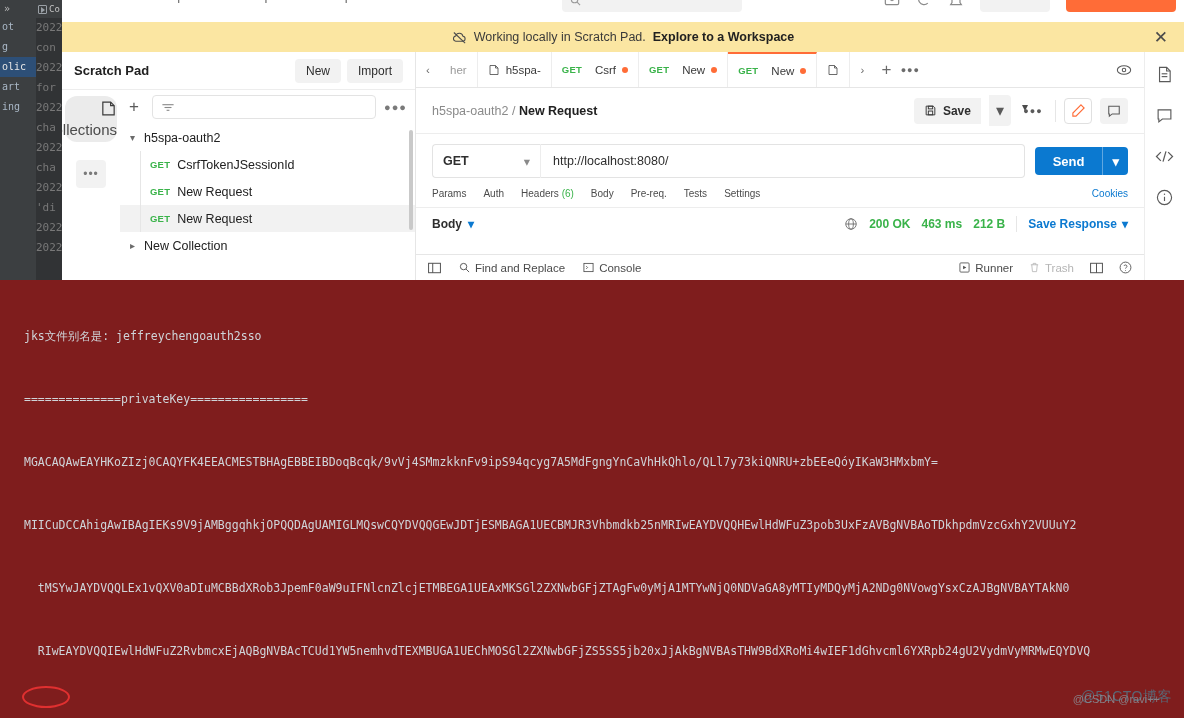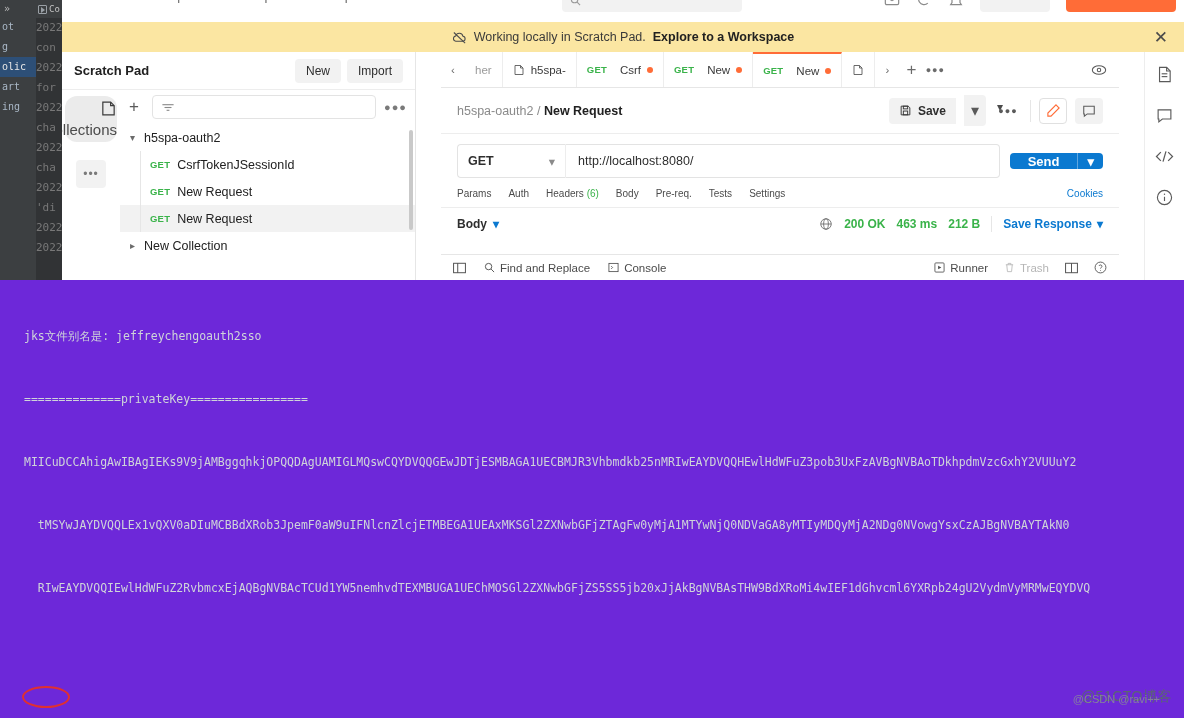--- a/index.html
+++ b/index.html
@@ -80,21 +80,21 @@
     justify-content:center; position:relative; font-size:12.5px; color:#3a3a3a;
   }
   .banner .inner { display:flex; align-items:center; gap:7px; }
   .banner b { font-weight:700; color:#212121; }
   .banner .bx {
     position:absolute; right:16px; top:50%; transform:translateY(-50%);
     font-size:17px; color:#4b4b4b; line-height:1; cursor:pointer;
   }
 
   
-  .pm-body { display:flex; height: 228px; gap: 25px; }
+  .pm-body { display:flex; height: 228px; }
   .pm-left { width: 354px; border-right:1px solid #e6e6e6; display:flex; flex-direction:column; background:#fff;}
   .pm-right { flex:1; display:flex; flex-direction:column; min-width:0; }
 
   
   .sp-head {
     height: 38px; display:flex; align-items:center; padding: 0 12px;
     border-bottom: 1px solid #ededed;
   }
   .sp-title { font-size:13px; font-weight:700; color:#212121; }
   .sp-actions { margin-left:auto; display:flex; gap:6px; }
@@ -197,21 +197,21 @@
     border-radius:4px 0 0 4px; display:flex; align-items:center;
     justify-content:space-between; padding:0 10px; font-size:12.5px; font-weight:700;
     color:#2e2e2e; cursor:pointer; background:#fff;
   }
   .urlinput {
     flex:1; height:34px; border:1px solid #e3e3e3; border-left:1px solid #ededed;
     border-radius:0 4px 4px 0; display:flex; align-items:center; padding:0 12px;
     font-size:12.5px; color:#2e2e2e; margin-left:-10px; min-width:0;
   }
   .sendbtn {
-    height:16px; background:#0b79d0; color:#fff; border-radius:4px;
+    height:28px; background:#0b79d0; color:#fff; border-radius:4px;
     display:flex; align-items:center; font-size:13px; font-weight:700; cursor:pointer;
   }
   .sendbtn .lbl { padding:0 18px; }
   .sendbtn .cr { padding:0 9px; border-left:1px solid rgba(255,255,255,.35); height:100%;
                  display:flex; align-items:center; }
 
   
   .reqtabs {
     display:flex; align-items:center; gap:17px; padding:2px 16px 8px 16px;
     font-size:10px; color:#4b4b4b; border-bottom:1px solid #ededed;
@@ -231,21 +231,21 @@
 
   
   .iconrail {
     width:40px; border-left:1px solid #ededed; display:flex; flex-direction:column;
     align-items:center; padding-top:14px; gap:24px; color:#5a5a5a; background:#fff;
   }
 
   
   .console {
     position:absolute; left:0; top:280px; width:1184px; height:438px;
-    background:#6d28d9; color:#bfc4c9;
+    background:#7f1d1d; color:#bfc4c9;
     font-family:"DejaVu Sans Mono", monospace;
     font-size:11.5px; line-height:21px; padding:4px 0 0 24px;
     overflow:hidden; white-space:pre;
   }
   .console .ln { height:21px; }
   .console .cn { color:#cfd4d9; }
   .true-circle {
     position:absolute; left:22px; top:686px; width:48px; height:22px;
     border:2px solid #e03030; border-radius:50%; pointer-events:none;
   }
@@ -602,20 +602,21 @@
             <line x1="12" y1="11" x2="12" y2="17"></line>
             <circle cx="12" cy="7.5" r="1" fill="#5a5a5a" stroke="none"></circle>
           </svg>
       </div>
     </div>
   </div>
 
   <div class="console">
     <div class="ln cn">jks文件别名是: jeffreychengoauth2sso</div>
     <div class="ln cn">==============privateKey=================</div>
+    <div class="ln cn">MGACAQAwEAYHKoZIzj0CAQYFK4EEACMESTBHAgEBBEIBDoqBcqk/9vVj4SMmzkknFv9ipS94qcyg7A5MdFgngYnCaVhHkQhlo/QLl7y73kiQNRU+zbEEeQóyIKaW3HMxbmY=</div>
     <div class="ln cn">MIICuDCCAhigAwIBAgIEKs9V9jAMBggqhkjOPQQDAgUAMIGLMQswCQYDVQQGEwJDTjESMBAGA1UECBMJR3Vhbmdkb25nMRIwEAYDVQQHEwlHdWFuZ3pob3UxFzAVBgNVBAoTDkhpdmVzcGxhY2VUUuY2</div>
     <div class="ln cn">  tMSYwJAYDVQQLEx1vQXV0aDIuMCBBdXRob3JpemF0aW9uIFNlcnZlcjETMBEGA1UEAxMKSGl2ZXNwbGFjZTAgFw0yMjA1MTYwNjQ0NDVaGA8yMTIyMDQyMjA2NDg0NVowgYsxCzAJBgNVBAYTAkN0</div>
     <div class="ln cn">  RIwEAYDVQQIEwlHdWFuZ2RvbmcxEjAQBgNVBAcTCUd1YW5nemhvdTEXMBUGA1UEChMOSGl2ZXNwbGFjZS5SS5jb20xJjAkBgNVBAsTHW9BdXRoMi4wIEF1dGhvcml6YXRpb24gU2VydmVyMRMwEQYDVQ</div>
     
     
     
     
     
     
     

